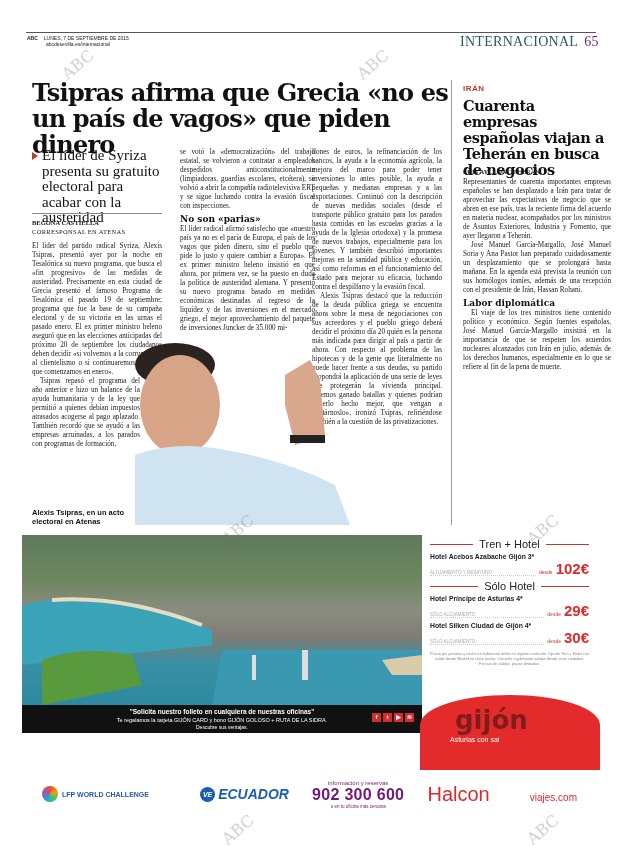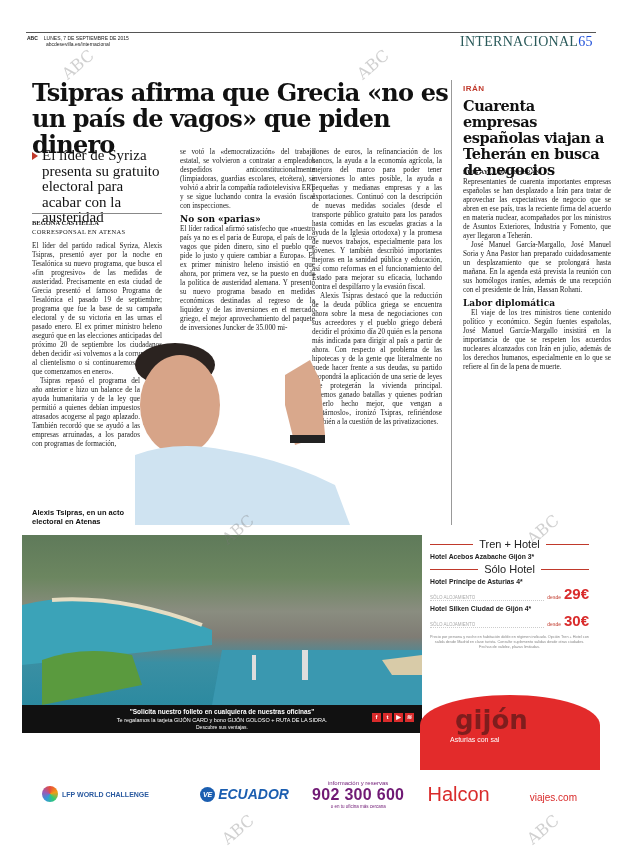--- a/index.html
+++ b/index.html
@@ -4,21 +4,21 @@
 <style>
   * { box-sizing: border-box; margin: 0; padding: 0; }
   html, body { width: 620px; height: 846px; background: #ffffff; overflow: hidden; }
   body { position: relative; font-family: "DejaVu Serif", serif; color: #1a1a1a; }
 
   .topbar { position: absolute; left: 26px; top: 32px; width: 470px; height: 1px; background: #555; }
   .topbar-right { position: absolute; left: 458px; top: 32px; width: 138px; height: 1px; background: #555; }
   .hdr-left { position: absolute; left: 27px; top: 35px; font-family: "Liberation Sans", sans-serif; font-size: 5px; line-height: 6px; color: #222; }
   .hdr-left b { font-weight: bold; margin-right: 6px; }
   .section-title { position: absolute; left: 460px; top: 34px; font-family: "Liberation Serif", serif; font-size: 14px; letter-spacing: 0.3px; color: #2a5a5a; }
-  .page-num { color: #1d4ed8; }
+  .page-num { color: #701a75; margin-left: 6px; }
 
   .headline { position: absolute; left: 32px; top: 80px; width: 420px; font-family: "DejaVu Serif", serif; font-weight: bold; font-size: 24px; line-height: 26px; letter-spacing: -0.8px; color: #111; }
 
   .subhead { position: absolute; left: 32px; top: 148px; width: 130px; font-family: "Liberation Serif", serif; font-size: 15px; line-height: 15.5px; color: #111; padding-left: 10px; }
   .subhead .tri { position: absolute; left: 0; top: 4px; width: 0; height: 0; border-top: 4px solid transparent; border-bottom: 4px solid transparent; border-left: 6px solid #c0392b; }
 
   .byline-rule { position: absolute; left: 32px; top: 213px; width: 130px; height: 1px; background: #888; }
   .byline { position: absolute; left: 32px; top: 218px; font-family: "Liberation Serif", serif; font-size: 6.5px; line-height: 9px; }
   .byline .name { font-weight: bold; }
   .byline .role { letter-spacing: 0.3px; }
@@ -167,20 +167,25 @@
     </div>
   </div>
 
   <div class="ad-right">
     <div class="sec-head">
       <span class="line"></span>
         <span>Tren + Hotel</span>
         <span class="line"></span>
     </div>
     <div class="hotel">Hotel Acebos Azabache Gijón 3*</div>
+    <div class="price-row">
+      <span class="desc">ALOJAMIENTO Y DESAYUNO</span>
+      <span class="from">desde</span>
+      <span class="price">102€</span>
+    </div>
     <div class="sec-head">
       <span class="line"></span>
         <span>Sólo Hotel</span>
         <span class="line"></span>
     </div>
     <div class="hotel">Hotel Príncipe de Asturias 4*</div>
     <div class="price-row">
       <span class="desc">SÓLO ALOJAMIENTO</span>
       <span class="from">desde</span>
       <span class="price">29€</span>

